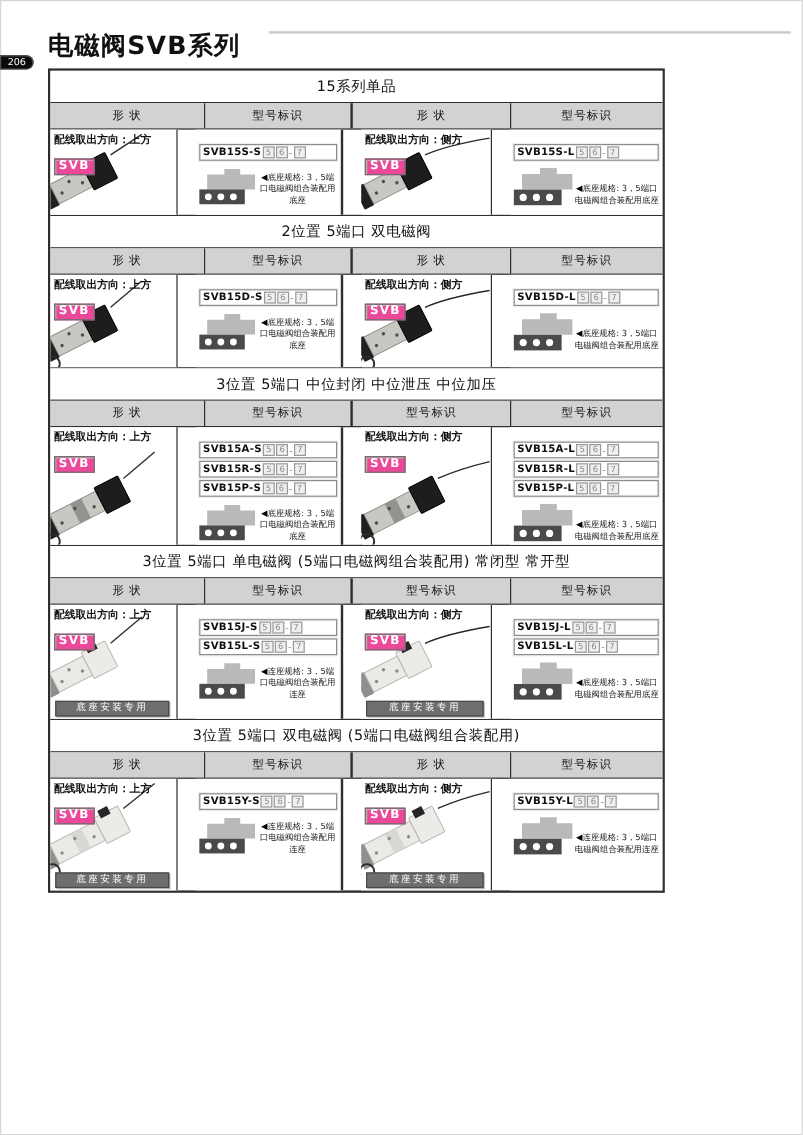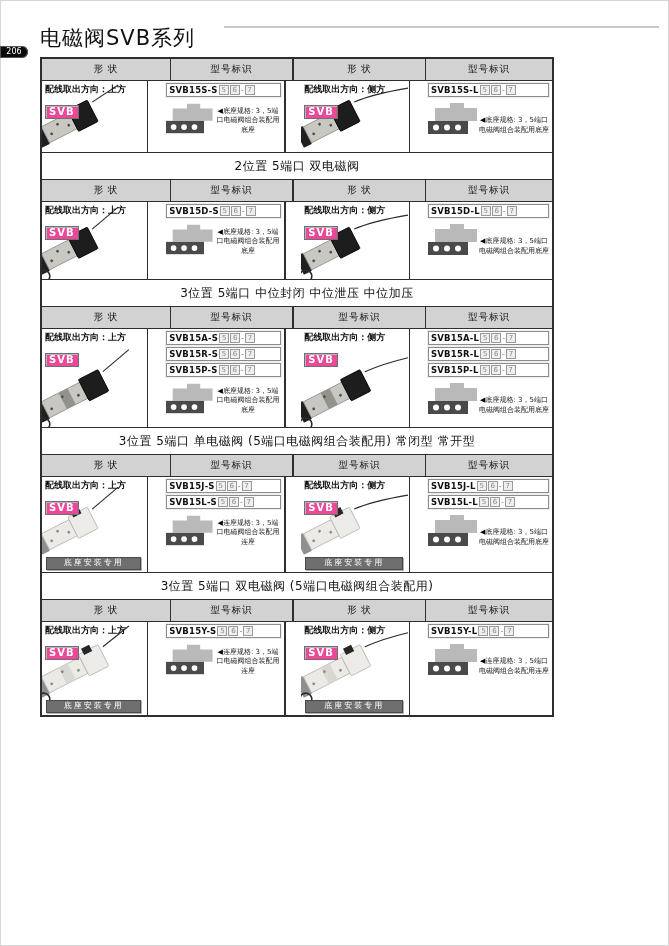--- a/index.html
+++ b/index.html
@@ -2,21 +2,21 @@
 <html><head>
 <meta charset="utf-8">
 <style>
   html,body{margin:0;padding:0;}
   body{
     width:669px;height:946px;position:relative;background:#ffffff;
     font-family:"DejaVu Sans","Liberation Sans",sans-serif;color:#1a1a1a;
     overflow:hidden;
   }
   .page-frame{position:absolute;inset:0;border:1px solid #d6d6d6;pointer-events:none;}
-  .page-title{position:absolute;left:40px;top:10px;font-size:21px;font-weight:normal;letter-spacing:1px;color:#111;}
+  .page-title{position:absolute;left:40px;top:10px;font-size:21px;font-weight:bold;letter-spacing:1px;color:#111;}
   .title-rule{position:absolute;left:224px;right:10px;top:26px;height:2px;background:#c9c9c9;}
   .page-badge{position:absolute;left:0;top:46px;width:28px;height:12px;background:#0a0a0a;color:#fff;
     font-size:8px;line-height:12px;text-align:center;border-radius:0 6px 6px 0;box-shadow:inset 0 0 0 1px #555;}
   .catalog{position:absolute;left:40px;top:57px;width:514px;border:2px solid #2e2e2e;background:#fff;box-sizing:border-box;}
   .row{box-sizing:border-box;border-bottom:1px solid #2e2e2e;}
   .row:last-child{border-bottom:none;}
   .series-row,.sec-title-row{height:27px;display:flex;align-items:center;justify-content:center;
     font-size:12px;color:#111;background:#fff;letter-spacing:0.5px;}
   .hdr-row{height:22px;display:flex;background:#d2d2d2;font-family:Liberation Serif, serif;}
   .cell{box-sizing:border-box;border-right:1px solid #2e2e2e;}
@@ -29,21 +29,21 @@
   .photo-cell{position:relative;overflow:hidden;background:#fff;}
   .wiring-label{position:absolute;left:3px;top:2px;font-size:9px;font-weight:600;color:#111;z-index:3;white-space:nowrap;}
   .svb-logo{position:absolute;left:3px;top:24px;z-index:3;background:#ec4899;color:#ffffff;border:1px solid #6f6f6f;
     font-size:10px;font-weight:bold;letter-spacing:1px;padding:0 3px 1px 3px;line-height:11px;
     box-shadow:inset 1px 1px 0 #b5b5b5;}
   .photo-svg{position:absolute;right:0;bottom:0;z-index:1;}
   .photo-svg.raised{bottom:13px;}
   .mount-badge{position:absolute;left:4px;right:6px;bottom:2px;height:11px;z-index:4;background:#6e6e6e;
     border:1px solid #4a4a4a;box-shadow:1px 1px 0 #b0b0b0;color:#fff;font-size:8px;line-height:10px;
     text-align:center;letter-spacing:2px;}
-  .model-cell{box-sizing:border-box;padding:2px 3px;background:#fff;}
+  .model-cell{box-sizing:border-box;padding:12px 3px;background:#fff;}
   .model-row{height:12px;border:1px solid #8c8c8c;background:#fff;display:flex;align-items:center;
     margin-bottom:2px;padding-left:2px;box-shadow:0 0 0 1px #eee;}
   .model-prefix{font-size:8.5px;font-weight:bold;color:#111;letter-spacing:0.2px;}
   .code-box{display:inline-block;min-width:6px;padding:0 1px;margin-left:1px;border:1px solid #9a9a9a;
     background:#efefef;color:#8a8a8a;font-size:7px;line-height:8px;text-align:center;font-weight:normal;}
   .code-sep{color:#8a8a8a;font-size:8px;margin-left:1px;font-weight:normal;}
   .base-block{display:flex;align-items:flex-end;margin-top:4px;}
   .base-note{font-size:7px;line-height:1.35;color:#1a1a1a;margin-left:1px;width:70px;text-align:center;}
   .note-marker{font-size:7px;color:#000;}
   [data-name]{-webkit-user-select:none;}
@@ -51,20 +51,21 @@
 </head>
 <body>
 
 <div class="page-frame" data-name="page-border"></div>
 
 <h1 class="page-title" data-name="page-title">电磁阀SVB系列</h1>
 <div class="title-rule" data-name="title-rule"></div>
 <div class="page-badge" data-name="page-number-badge">206</div>
 
 <div class="catalog" data-name="catalog-table">
+  <div class="row series-row" data-name="series-title-row">15系列单品</div>
   <div data-name="catalog-table-body" id="table-body">
       <div class="row hdr-row" data-name="section-header-row">
         <div class="cell hdr-cell c1" data-name="column-header">形  状</div>
         <div class="cell hdr-cell c2" data-name="column-header">型号标识</div>
         <div class="cell hdr-cell c3" data-name="column-header">形  状</div>
         <div class="cell hdr-cell c4" data-name="column-header">型号标识</div>
       </div>
       <div class="row content-row" data-name="section-content-row" style="height: 72px;">
         <div class="cell photo-cell c1" data-name="valve-shape-cell">
           <div class="wiring-label" data-name="wiring-direction-label">配线取出方向：上方</div>

